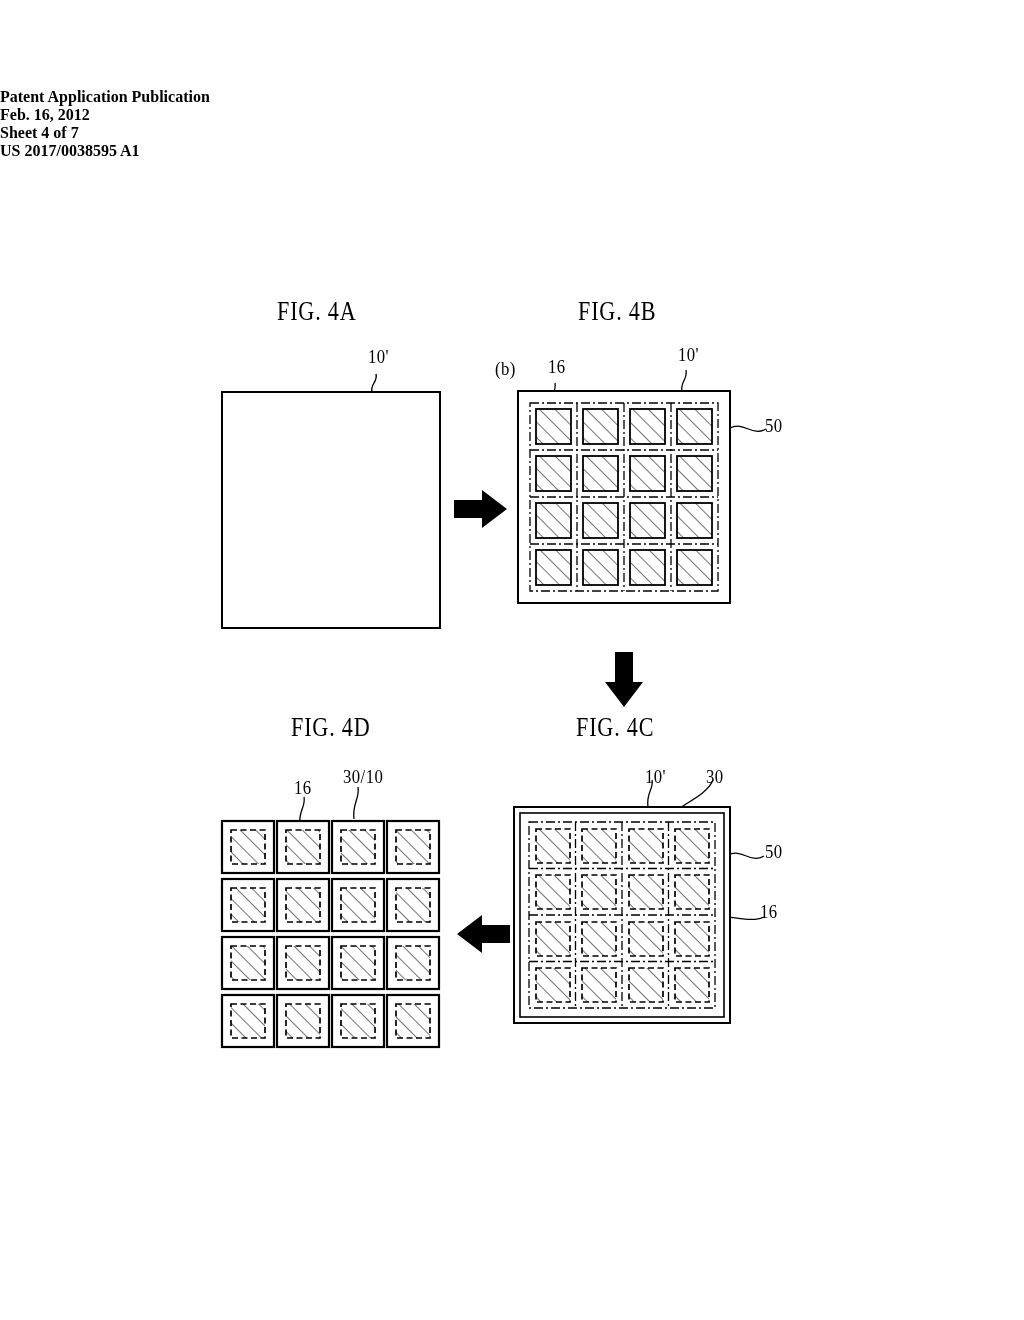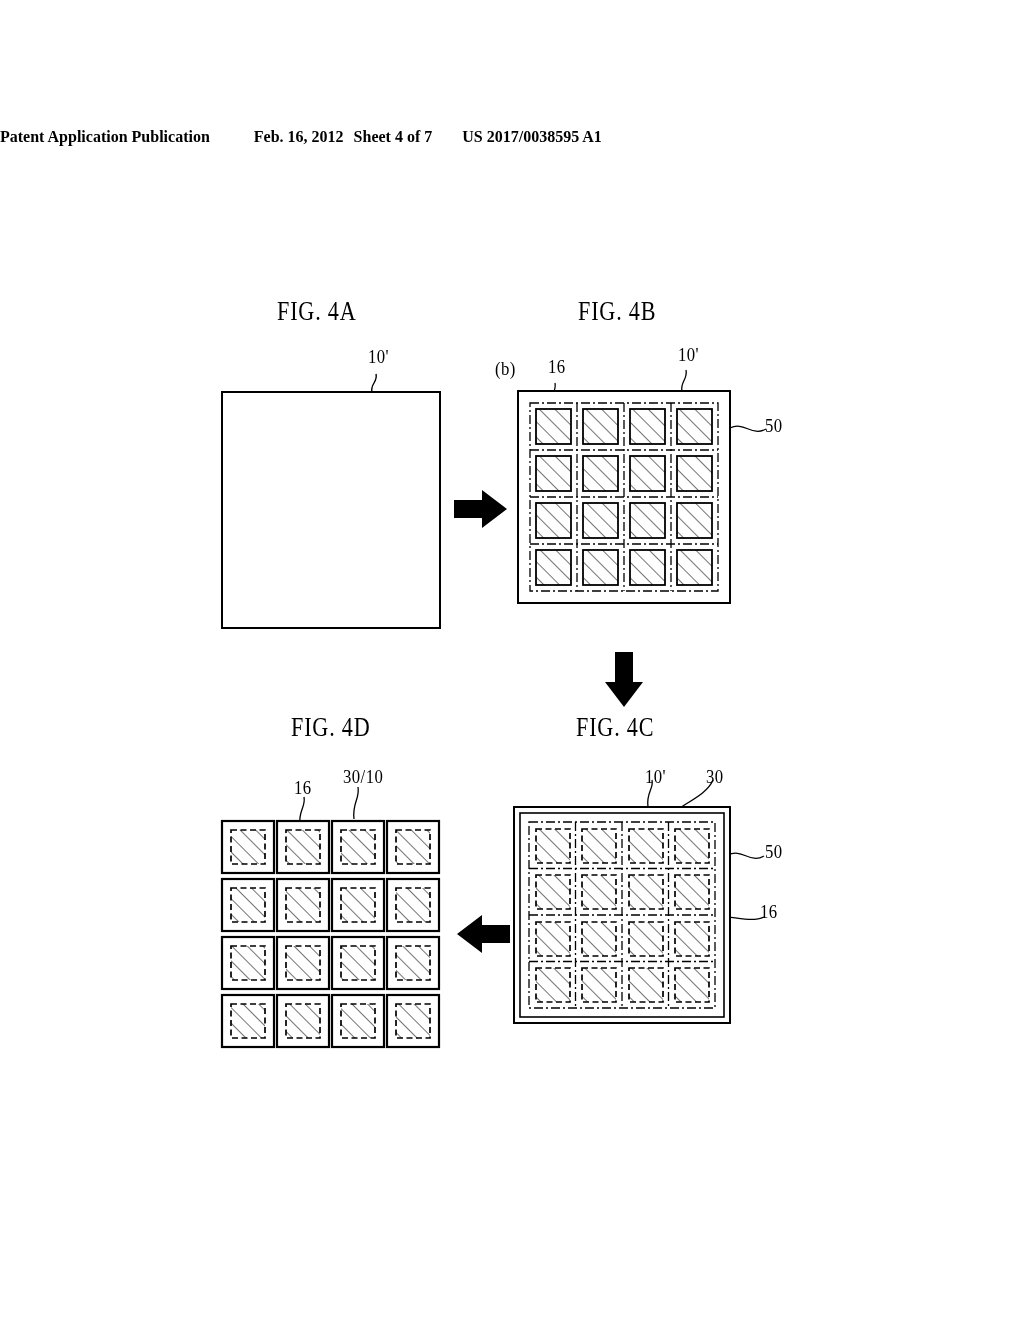--- a/index.html
+++ b/index.html
@@ -23,24 +23,25 @@
     left: 0;
     width: 1024px;
     height: 26px;
     display: flex;
     align-items: baseline;
     font-family: "Liberation Serif", "DejaVu Serif", serif;
     font-weight: bold;
     font-size: 16px;
     letter-spacing: 0px;
     white-space: nowrap;
+    flex-direction: column;
   }
   #page-header .hdr-left   { margin-right: 44px; }
   #page-header .hdr-mid    { margin-right: 30px; }
-  #page-header .hdr-date   { margin-right: 10px; margin-top: 40px; }
+  #page-header .hdr-date   { margin-right: 10px; }
   #page-header .hdr-right  { }
 
   
   .fig-title {
     position: absolute;
     font-family: "Liberation Serif", "DejaVu Serif", serif;
     font-size: 27px;
     letter-spacing: 1px;
     transform: scaleX(0.82);
     transform-origin: left center;

